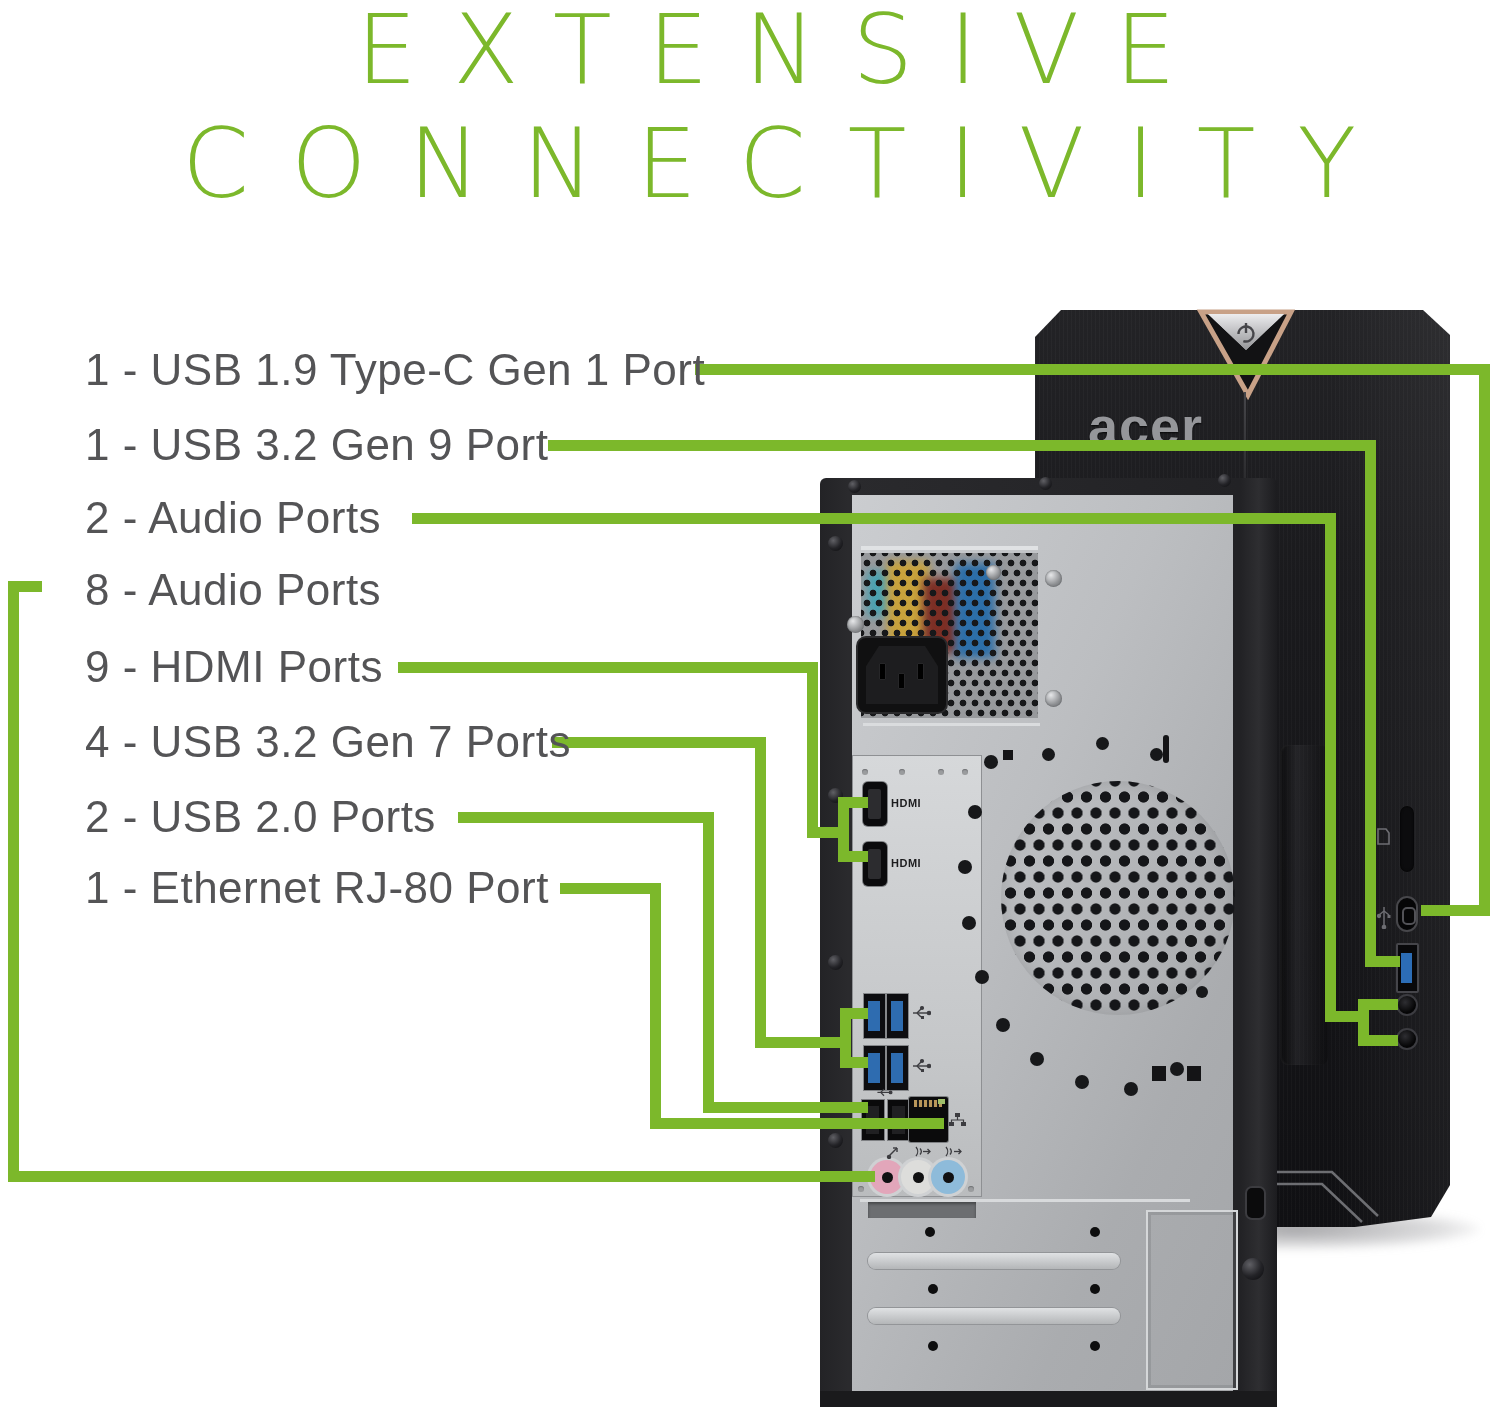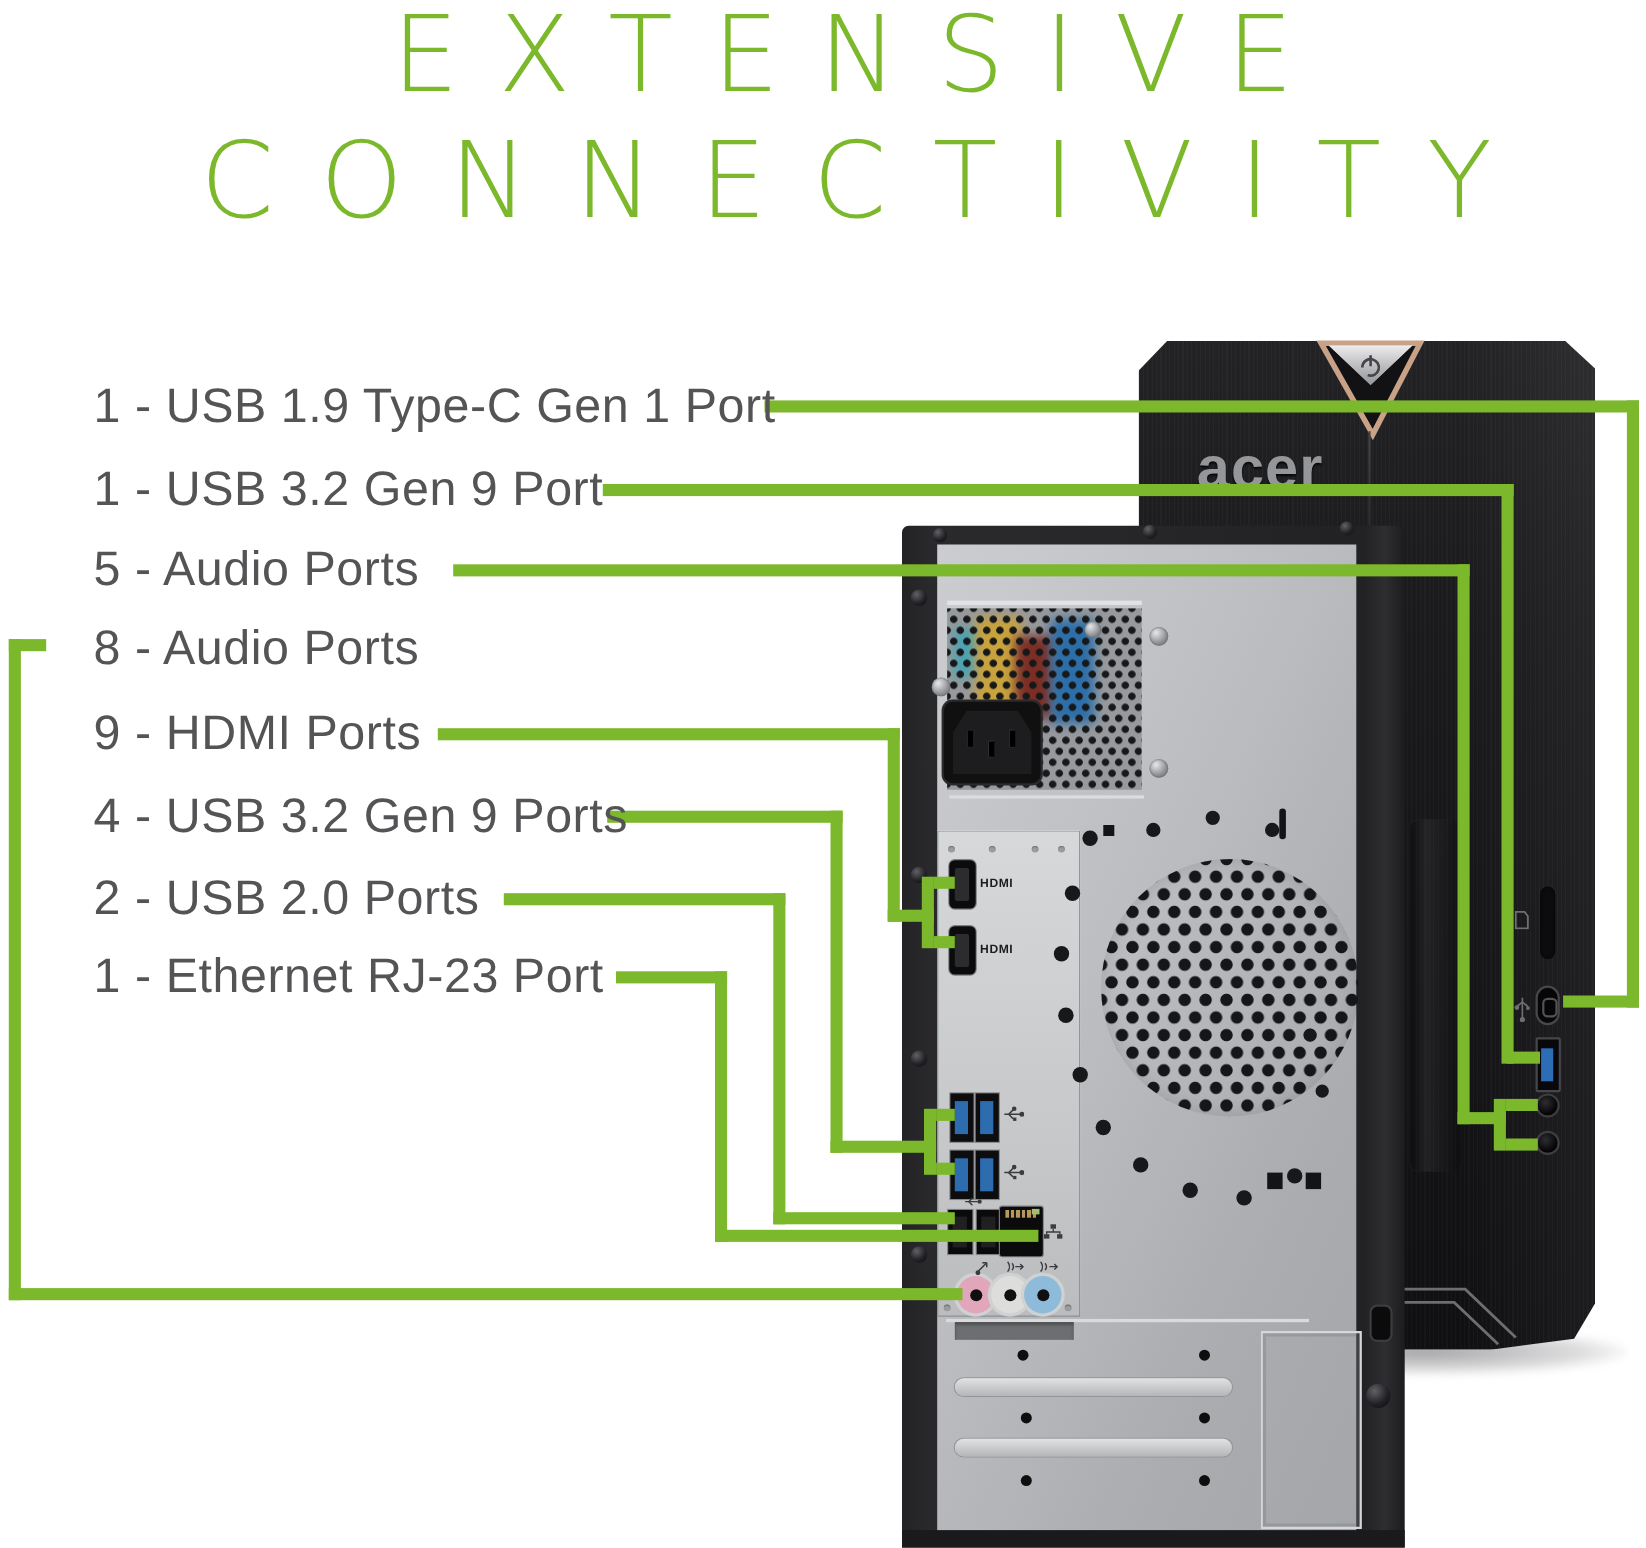--- a/index.html
+++ b/index.html
@@ -129,26 +129,26 @@
     z-index:4;box-shadow:0 0 0 2px #3c3c40;}
 </style>
 </head>
 <body>
 
 <div class="title-line t1">EXTENSIVE</div>
 <div class="title-line t2">CONNECTIVITY</div>
 
 <div class="lab" style="top:345px">1 - USB 1.9 Type-C Gen 1 Port</div>
 <div class="lab" style="top:420px">1 - USB 3.2 Gen 9 Port</div>
-<div class="lab" style="top:493px">5 - Audio Ports</div>
+<div class="lab" style="top:493px">2 - Audio Ports</div>
 <div class="lab" style="top:565px">8 - Audio Ports</div>
 <div class="lab" style="top:642px">9 - HDMI Ports</div>
-<div class="lab" style="top:717px">4 - USB 3.2 Gen 9 Ports</div>
+<div class="lab" style="top:717px">4 - USB 3.2 Gen 7 Ports</div>
 <div class="lab" style="top:792px">2 - USB 2.0 Ports</div>
-<div class="lab" style="top:863px">1 - Ethernet RJ-23 Port</div>
+<div class="lab" style="top:863px">1 - Ethernet RJ-80 Port</div>
 
 <div class="abs tower-shadow"></div>
 
 <div class="abs tower">
   <div class="brush"></div>
   <div class="sideglow"></div>
 </div>
 <svg class="abs" style="left:1195px;top:305px;width:102px;height:95px;z-index:2" viewBox="0 0 102 95">
   <polygon points="6,7 96,7 53,90" fill="#121214" stroke="#c8a187" stroke-width="5" stroke-linejoin="miter"></polygon>
   <polygon points="13,9 89,9 51,45" fill="#cdced1"></polygon>

